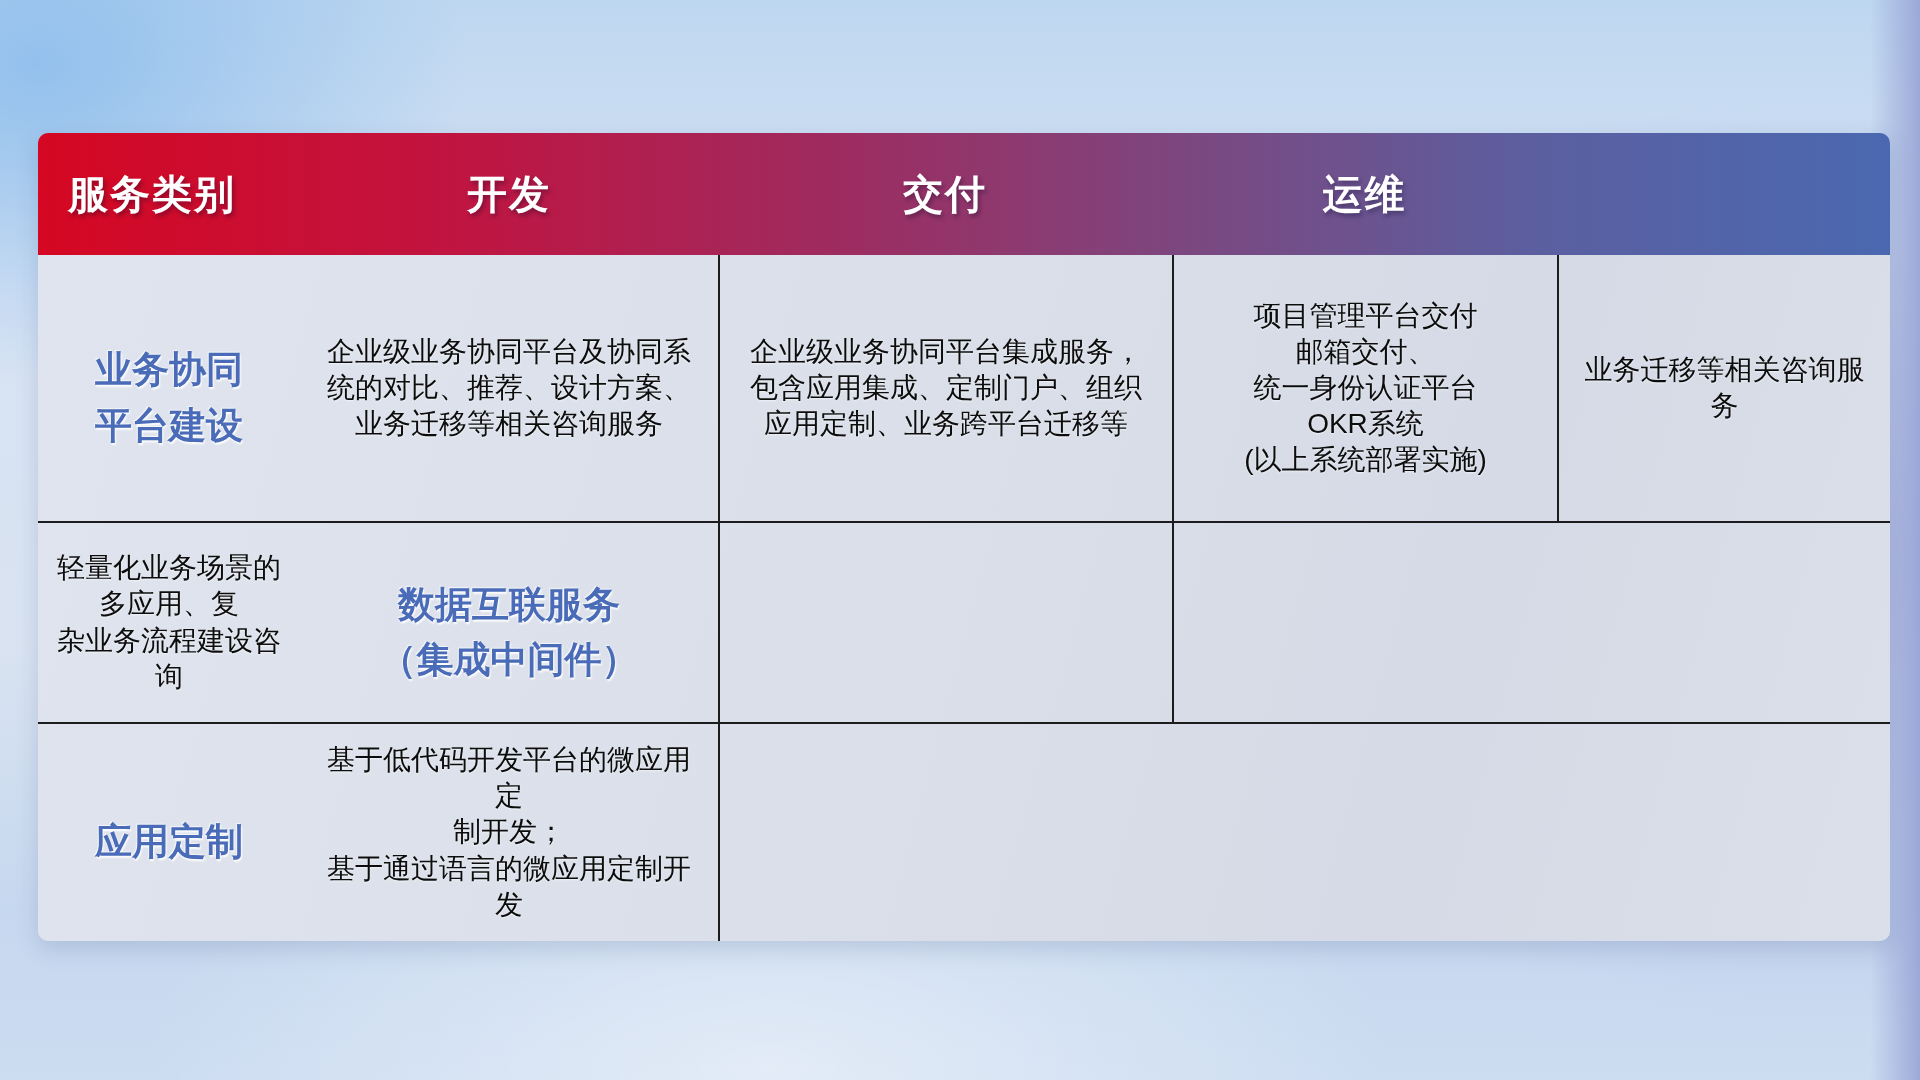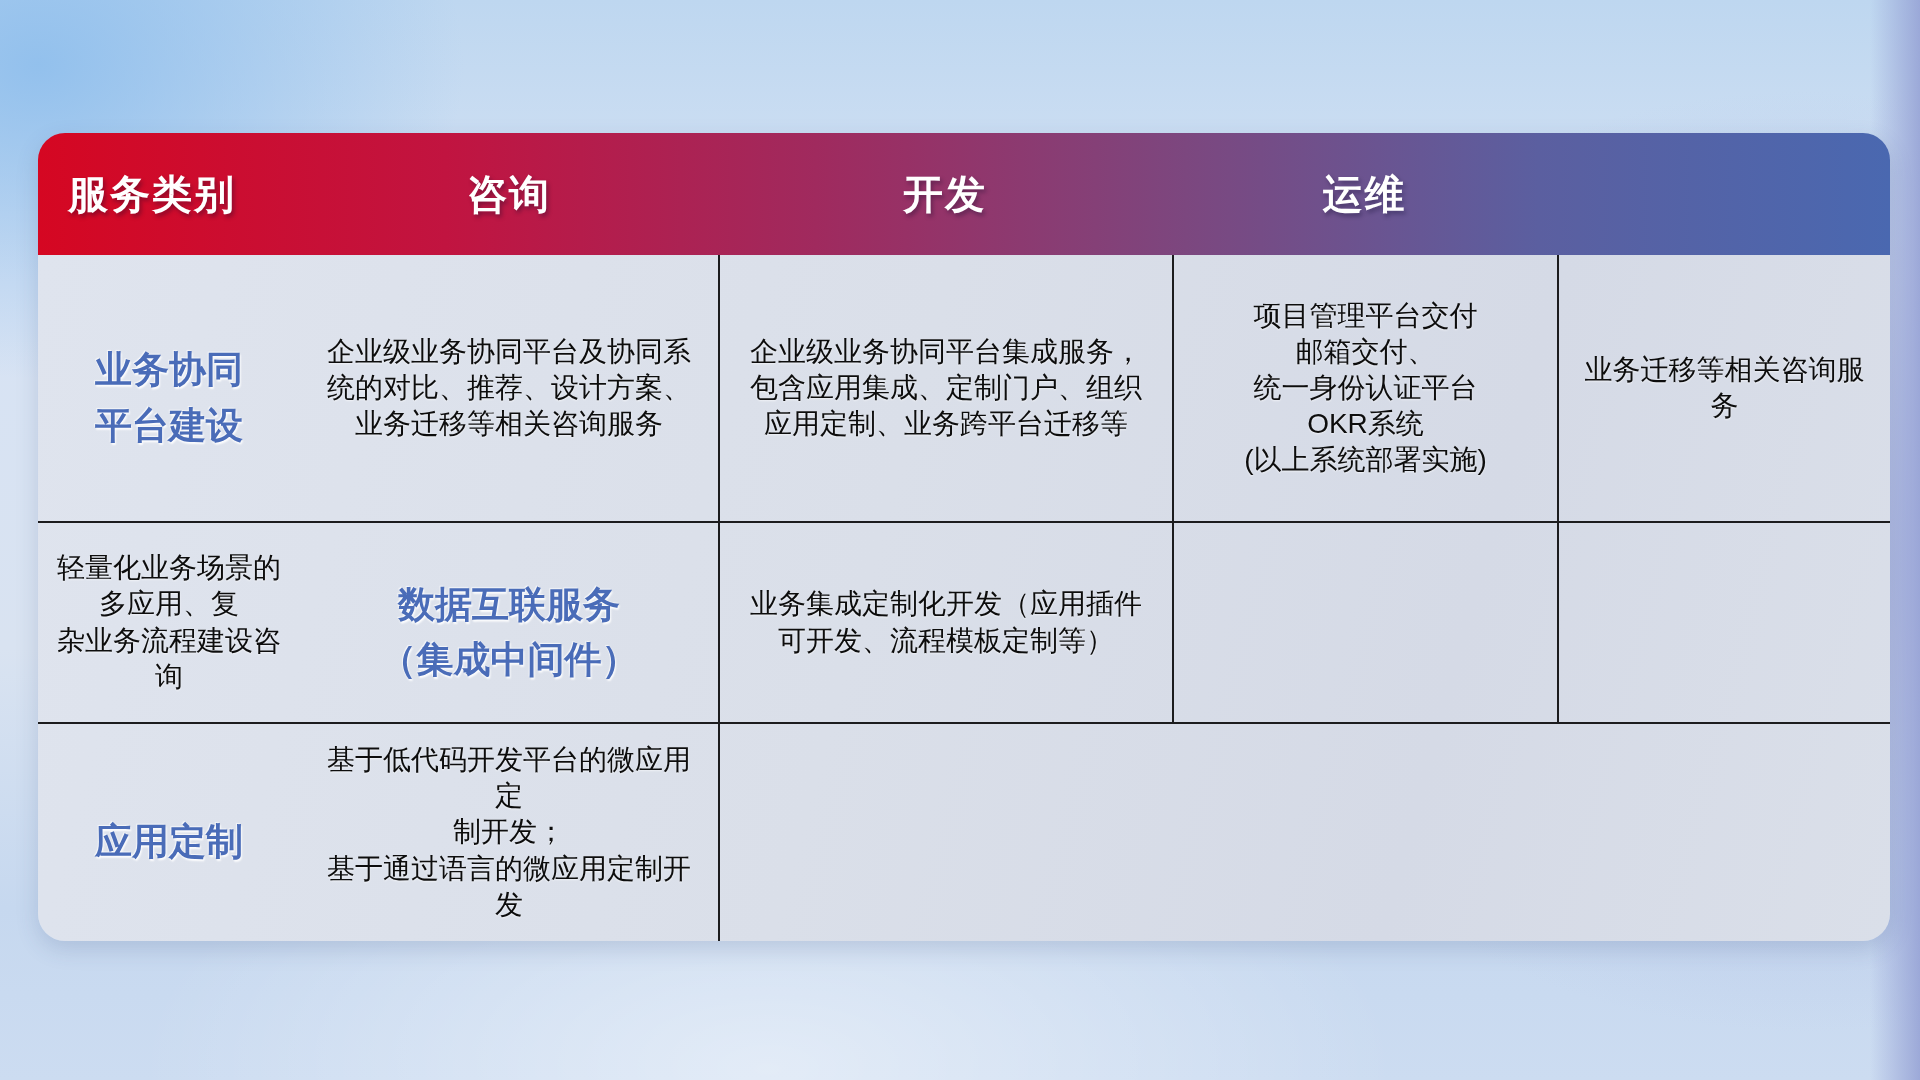--- a/index.html
+++ b/index.html
@@ -11,21 +11,21 @@
     position:relative;width:1920px;height:1080px;
     background:
       linear-gradient(90deg, rgba(150,162,214,0) 97.4%, rgba(148,160,212,.85) 100%),
       radial-gradient(950px 760px at 94% 52%, rgba(168,178,226,.65), rgba(168,178,226,0) 62%),
       radial-gradient(760px 560px at 2% 6%, rgba(138,188,236,.85), rgba(138,188,236,0) 56%),
       radial-gradient(900px 420px at 40% 99%, rgba(255,255,255,.45), rgba(255,255,255,0) 70%),
       linear-gradient(180deg,#bed7f0 0%,#d7e3f4 26%,#d9e3f1 60%,#c6d8ef 84%,#ccdcf1 100%);
   }
   .svc-table{
     position:absolute;left:38px;top:133px;width:1852px;height:808px;
-    border-radius:27px;overflow:hidden;
+    border-radius:10px;overflow:hidden;
     box-shadow:0 8px 22px rgba(55,75,125,.18);
   }
   .row{display:grid;grid-template-columns:262px 418px 454px 385px 333px;}
   .header-row{
     height:122px;
     background:linear-gradient(90deg,#d50722 0%,#c11440 22%,#a02a5e 42%,#7c477f 62%,#5b5fa0 81%,#4a68b0 100%);
     color:#ffffff;
   }
   .hcell{
     display:flex;align-items:center;justify-content:center;
@@ -55,22 +55,22 @@
   }
 </style>
 </head>
 <body>
 
 <div class="slide">
   <div class="svc-table">
 
     <div class="row header-row">
       <div class="hcell first">服务类别</div>
-      <div class="hcell">咨询</div>
       <div class="hcell">开发</div>
+      <div class="hcell">交付</div>
       <div class="hcell">运维</div>
     </div>
 
     <div class="tbody">
 
       <div class="row body-row r1">
         <div class="bcell category">业务协同
 平台建设</div>
         <div class="bcell">企业级业务协同平台及协同系
 统的对比、推荐、设计方案、
@@ -84,22 +84,20 @@
 OKR系统
 (以上系统部署实施)</div>
         <div class="bcell">业务迁移等相关咨询服务</div>
       </div>
 
       <div class="row body-row r2">
         <div class="bcell">轻量化业务场景的多应用、复
 杂业务流程建设咨询</div>
         <div class="bcell category">数据互联服务
 （集成中间件）</div>
-        <div class="bcell">业务集成定制化开发（应用插件
-可开发、流程模板定制等）</div>
         <div class="bcell"></div>
         <div class="bcell"></div>
       </div>
 
       <div class="row body-row r3">
         <div class="bcell category">应用定制</div>
         <div class="bcell">基于低代码开发平台的微应用定
 制开发；
 基于通过语言的微应用定制开发</div>
         <div class="bcell"></div>

